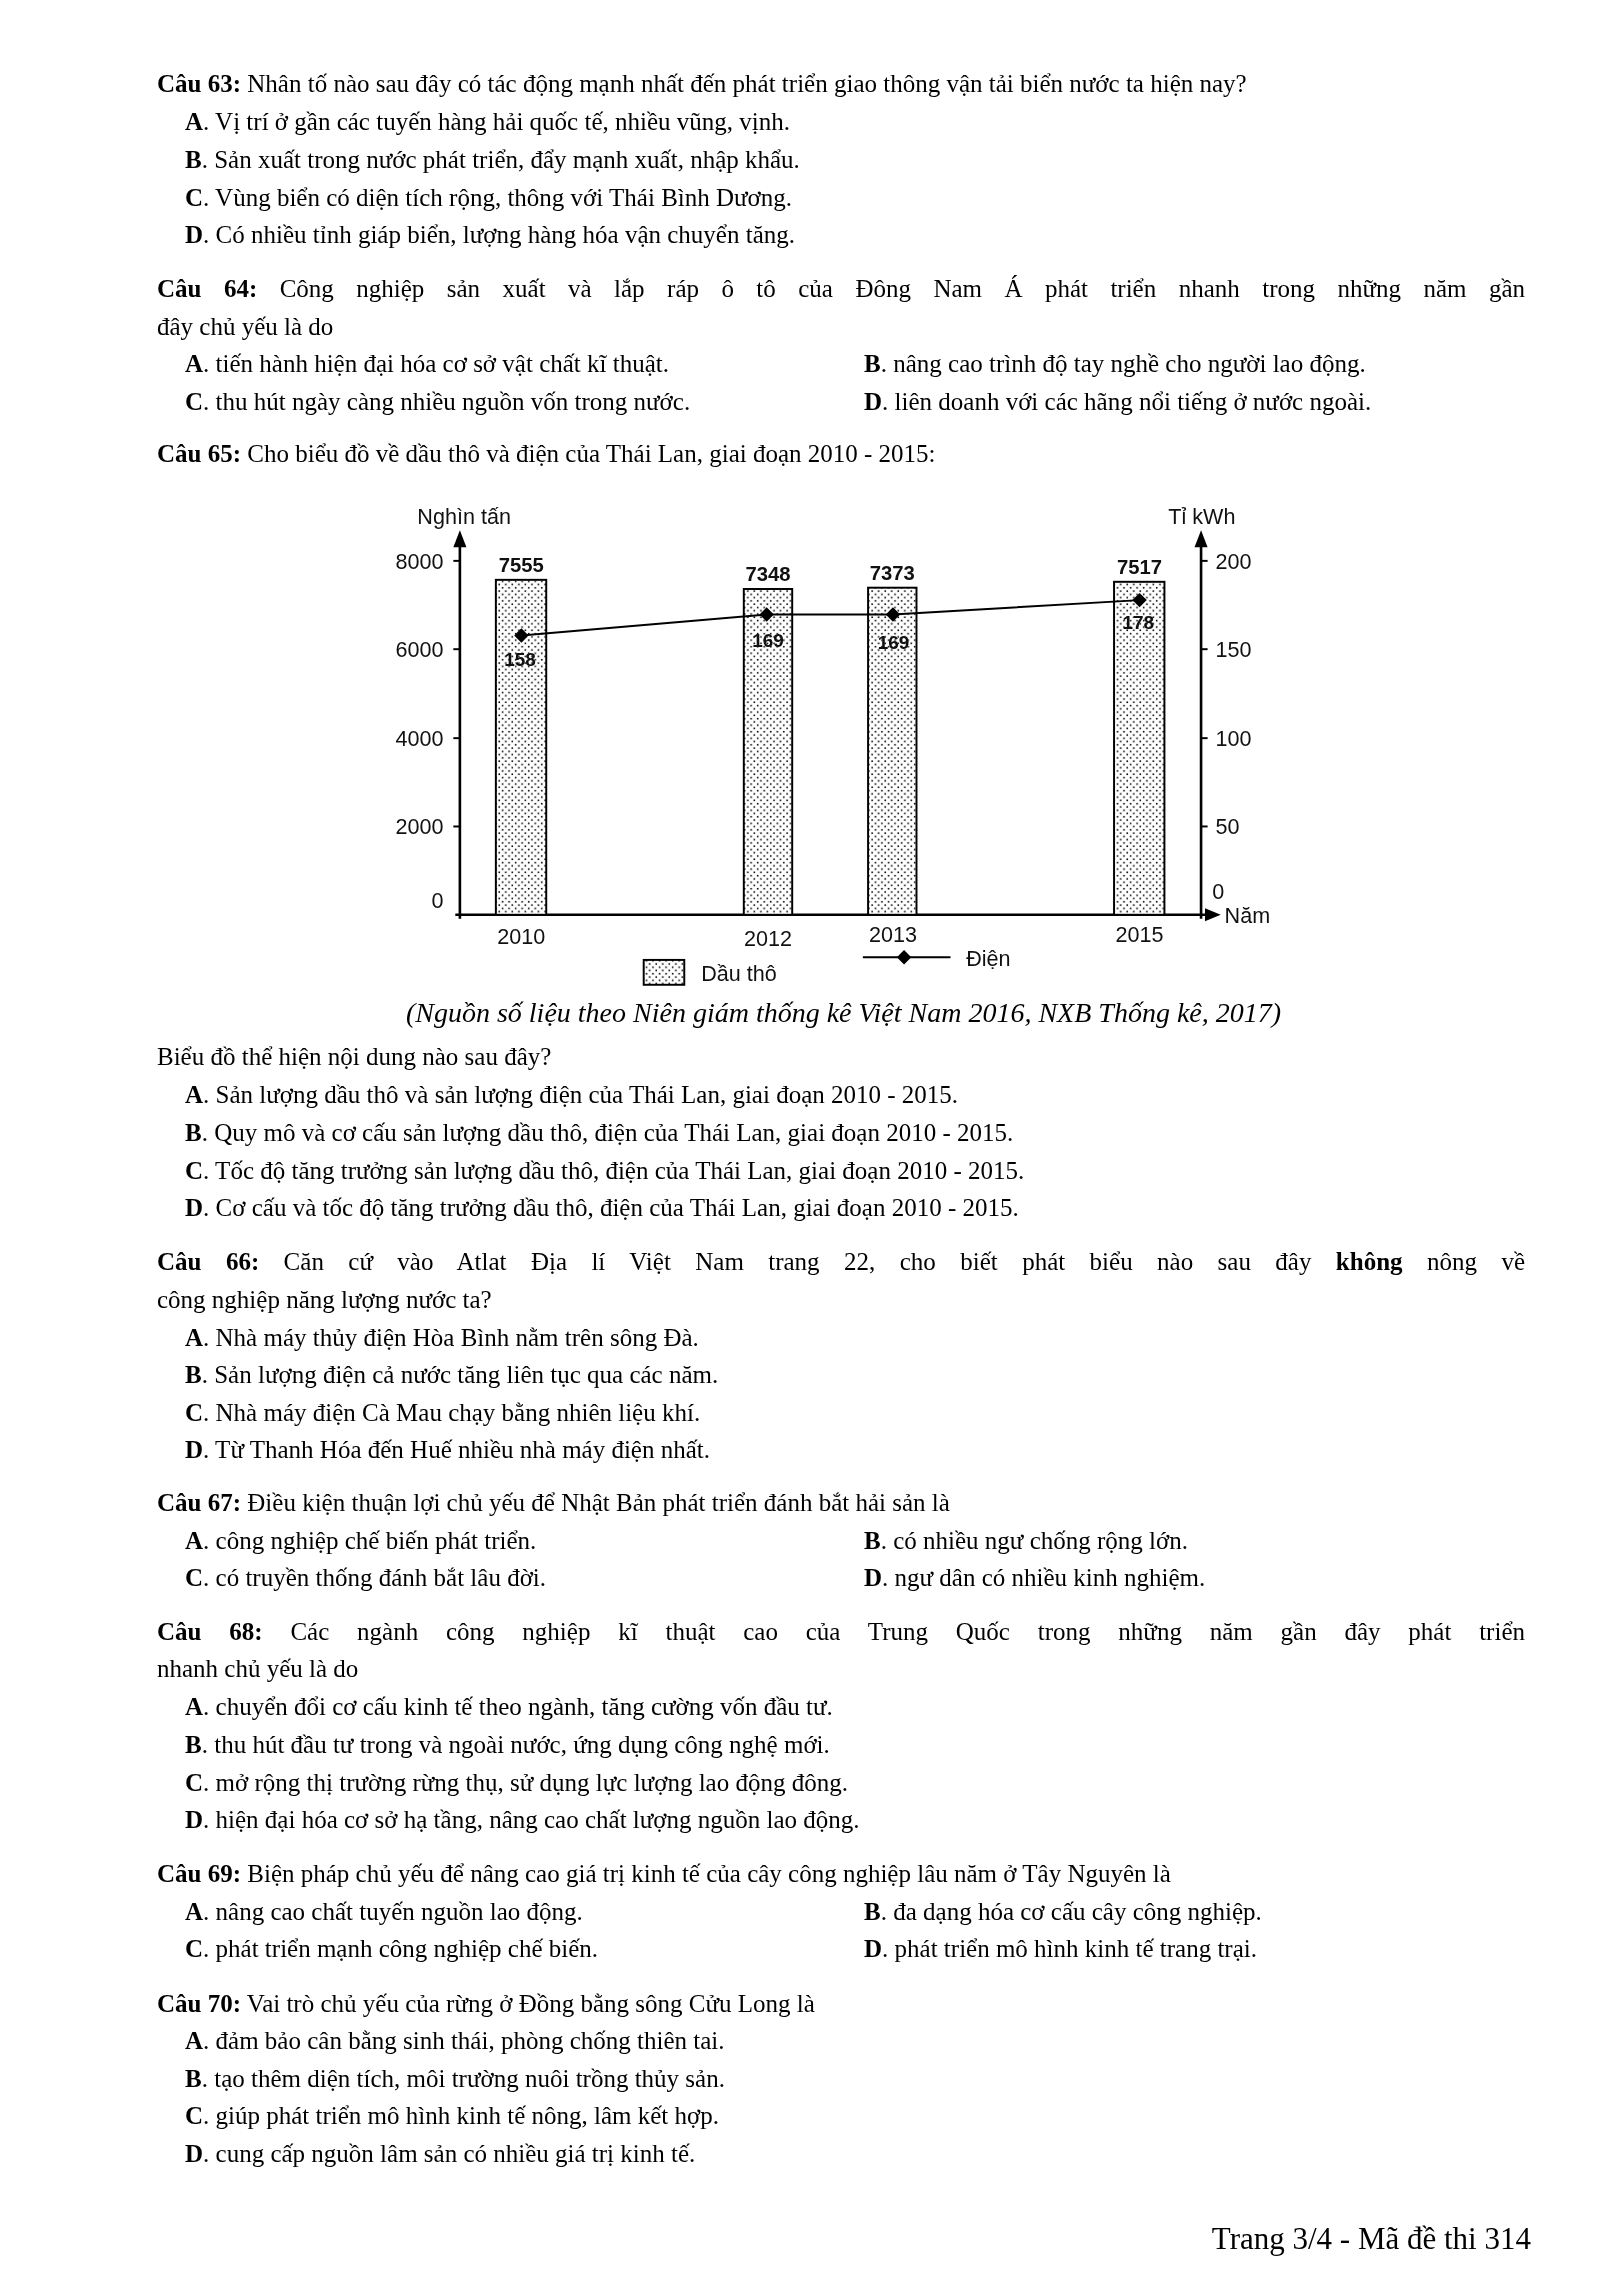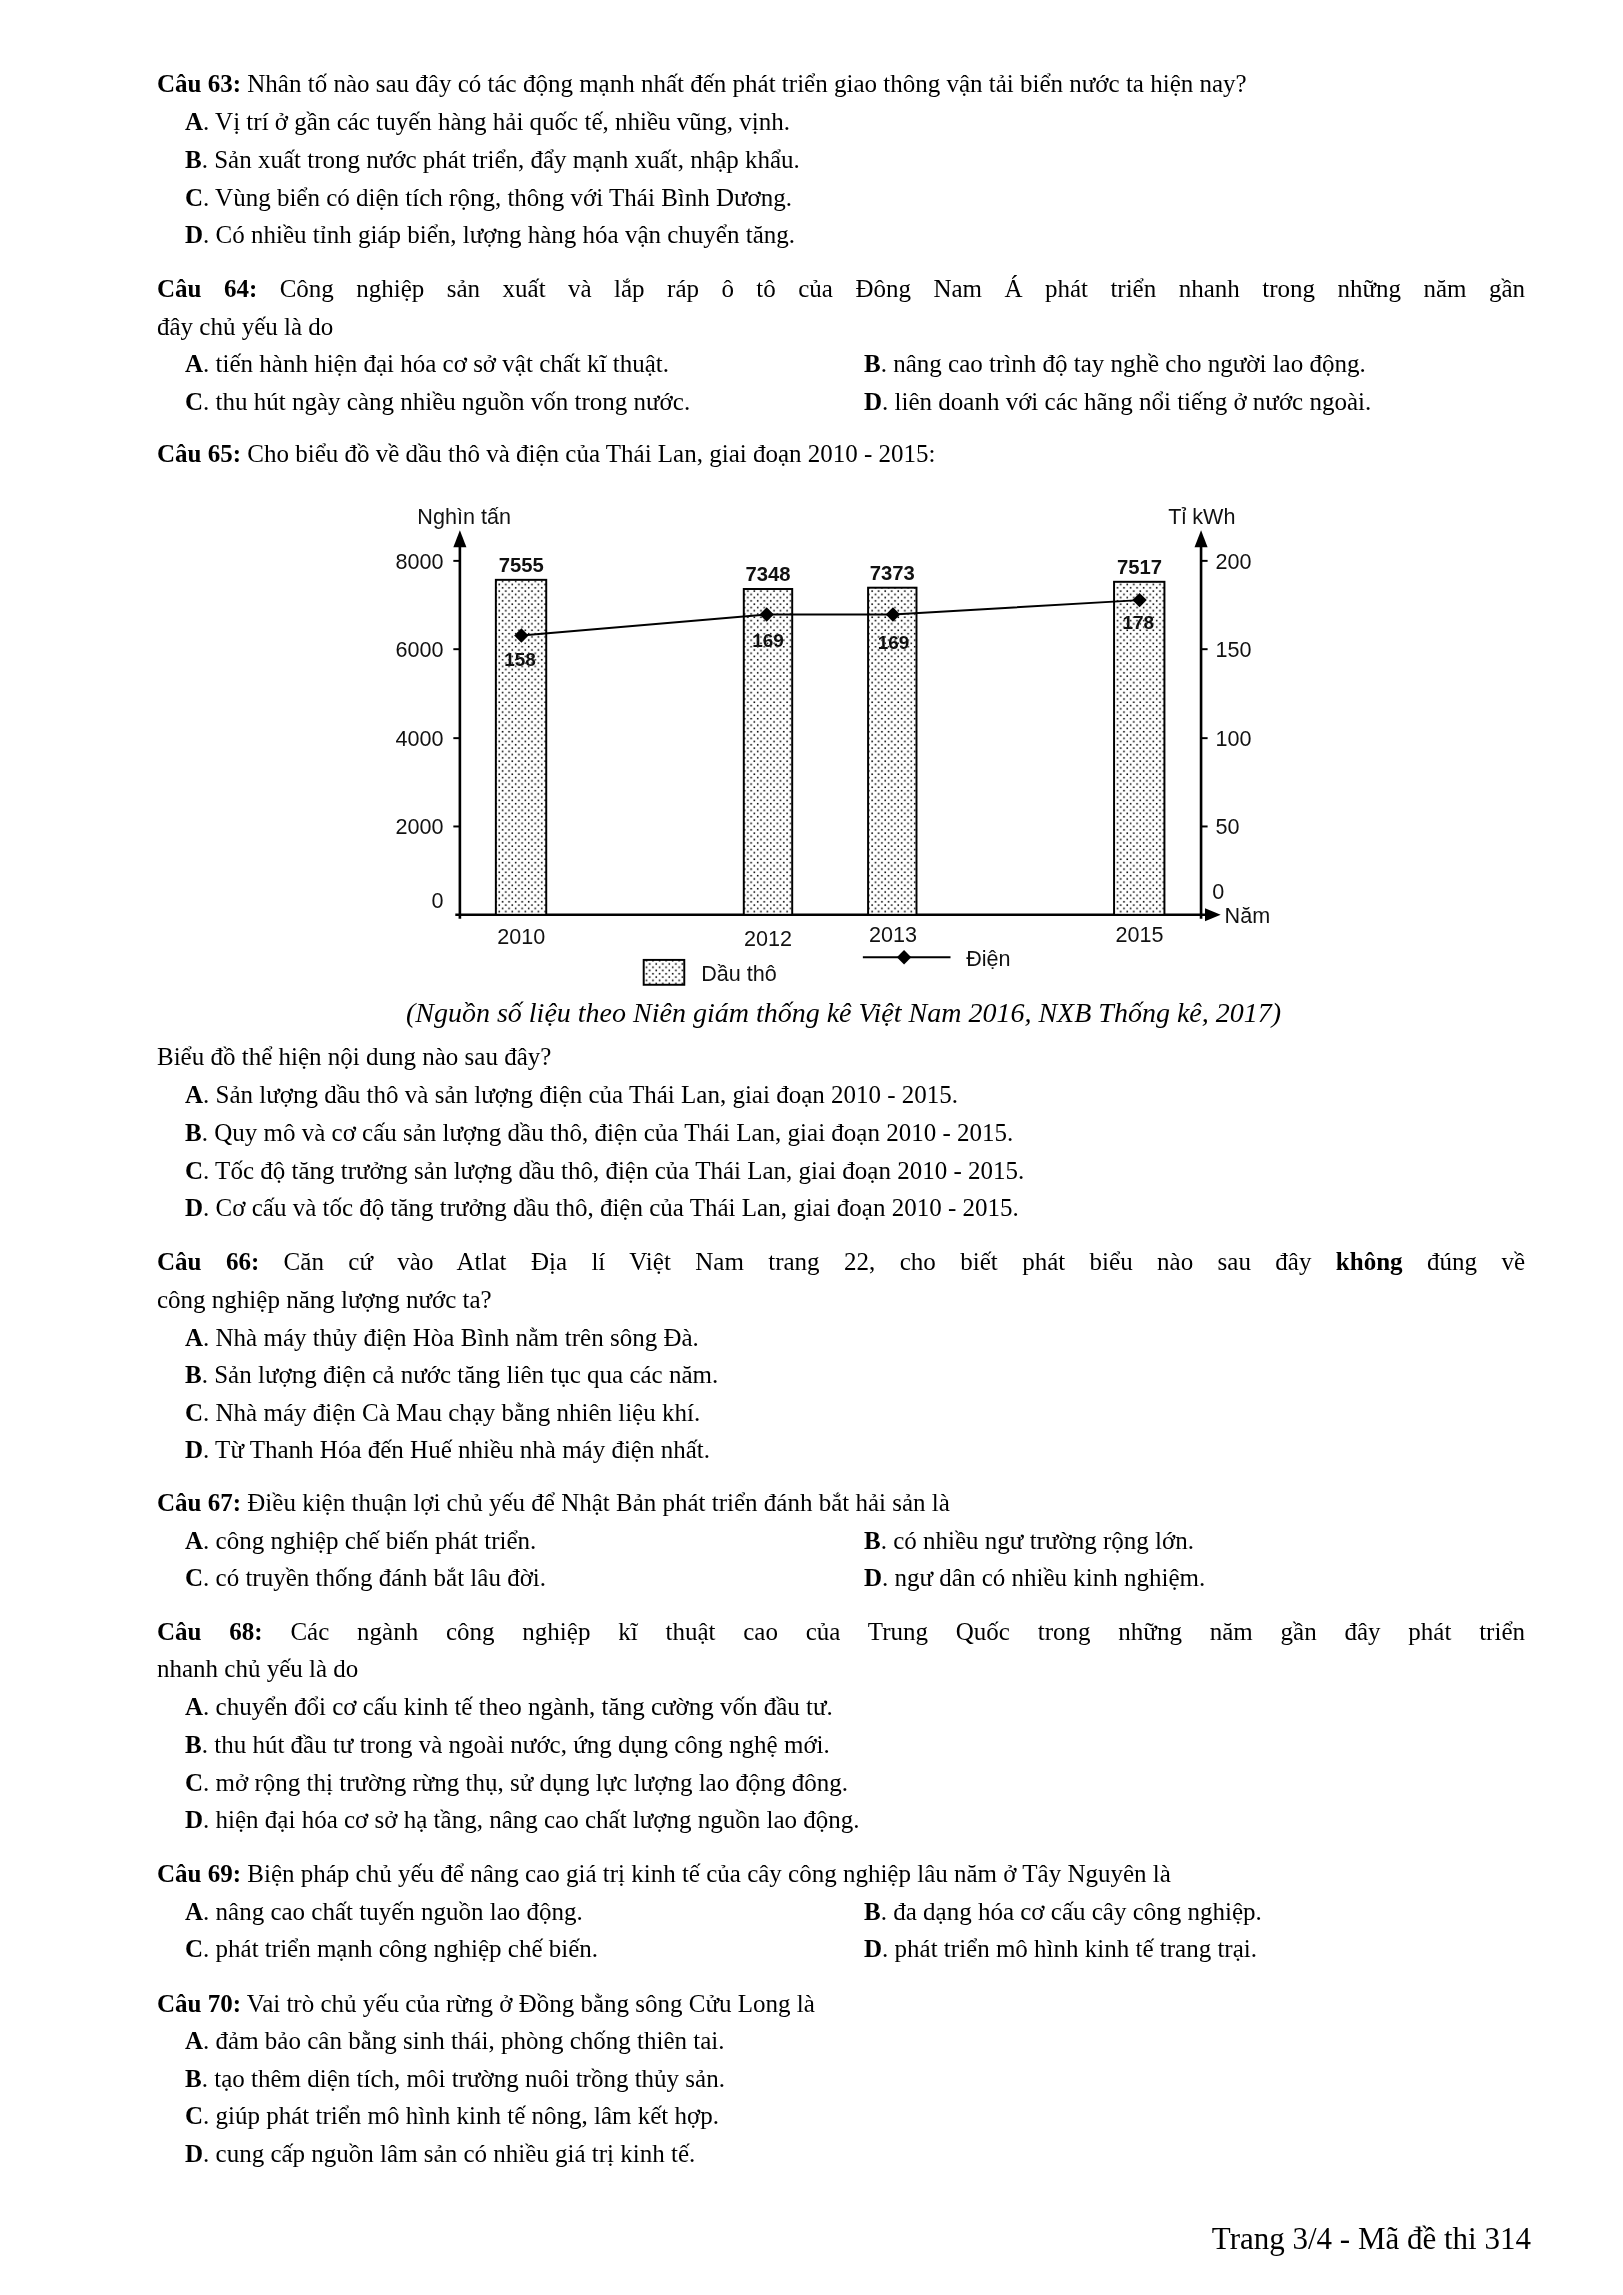--- a/index.html
+++ b/index.html
@@ -125,30 +125,30 @@
   </g>
 </svg>
 
 <div class="src" style="top:996px">(Nguồn số liệu theo Niên giám thống kê Việt Nam 2016, NXB Thống kê, 2017)</div>
 <div class="ln" style="top:1038px">Biểu đồ thể hiện nội dung nào sau đây?</div>
 <div class="ln opt" style="top:1076px"><span class="lbl">A</span><span>. Sản lượng dầu thô và sản lượng điện của Thái Lan, giai đoạn 2010 - 2015.</span></div>
 <div class="ln opt" style="top:1114px"><span class="lbl">B</span><span>. Quy mô và cơ cấu sản lượng dầu thô, điện của Thái Lan, giai đoạn 2010 - 2015.</span></div>
 <div class="ln opt" style="top:1152px"><span class="lbl">C</span><span>. Tốc độ tăng trưởng sản lượng dầu thô, điện của Thái Lan, giai đoạn 2010 - 2015.</span></div>
 <div class="ln opt" style="top:1189px"><span class="lbl">D</span><span>. Cơ cấu và tốc độ tăng trưởng dầu thô, điện của Thái Lan, giai đoạn 2010 - 2015.</span></div>
 
-<div class="ln just" style="top:1243px"><span class="q">Câu 66:</span><span> Căn cứ vào Atlat Địa lí Việt Nam trang 22, cho biết phát biểu nào sau đây </span><b class="kw">không</b><span> đúng về</span></div>
+<div class="ln just" style="top:1243px"><span class="q">Câu 66:</span><span> Căn cứ vào Atlat Địa lí Việt Nam trang 22, cho biết phát biểu nào sau đây </span><b class="kw">không</b><span> nông về</span></div>
 <div class="ln" style="top:1281px">công nghiệp năng lượng nước ta?</div>
 <div class="ln opt" style="top:1319px"><span class="lbl">A</span><span>. Nhà máy thủy điện Hòa Bình nằm trên sông Đà.</span></div>
 <div class="ln opt" style="top:1356px"><span class="lbl">B</span><span>. Sản lượng điện cả nước tăng liên tục qua các năm.</span></div>
 <div class="ln opt" style="top:1394px"><span class="lbl">C</span><span>. Nhà máy điện Cà Mau chạy bằng nhiên liệu khí.</span></div>
 <div class="ln opt" style="top:1431px"><span class="lbl">D</span><span>. Từ Thanh Hóa đến Huế nhiều nhà máy điện nhất.</span></div>
 
 <div class="ln" style="top:1484px"><span class="q">Câu 67:</span><span> Điều kiện thuận lợi chủ yếu để Nhật Bản phát triển đánh bắt hải sản là</span></div>
 <div class="ln opt" style="top:1522px"><span class="lbl">A</span><span>. công nghiệp chế biến phát triển.</span></div>
-<div class="ln col2" style="top:1522px"><span class="lbl">B</span><span>. có nhiều ngư trường rộng lớn.</span></div>
+<div class="ln col2" style="top:1522px"><span class="lbl">B</span><span>. có nhiều ngư chống rộng lớn.</span></div>
 <div class="ln opt" style="top:1559px"><span class="lbl">C</span><span>. có truyền thống đánh bắt lâu đời.</span></div>
 <div class="ln col2" style="top:1559px"><span class="lbl">D</span><span>. ngư dân có nhiều kinh nghiệm.</span></div>
 
 <div class="ln just" style="top:1613px"><span class="q">Câu 68:</span><span> Các ngành công nghiệp kĩ thuật cao của Trung Quốc trong những năm gần đây phát triển</span></div>
 <div class="ln" style="top:1650px">nhanh chủ yếu là do</div>
 <div class="ln opt" style="top:1688px"><span class="lbl">A</span><span>. chuyển đổi cơ cấu kinh tế theo ngành, tăng cường vốn đầu tư.</span></div>
 <div class="ln opt" style="top:1726px"><span class="lbl">B</span><span>. thu hút đầu tư trong và ngoài nước, ứng dụng công nghệ mới.</span></div>
 <div class="ln opt" style="top:1764px"><span class="lbl">C</span><span>. mở rộng thị trường rừng thụ, sử dụng lực lượng lao động đông.</span></div>
 <div class="ln opt" style="top:1801px"><span class="lbl">D</span><span>. hiện đại hóa cơ sở hạ tầng, nâng cao chất lượng nguồn lao động.</span></div>
 

